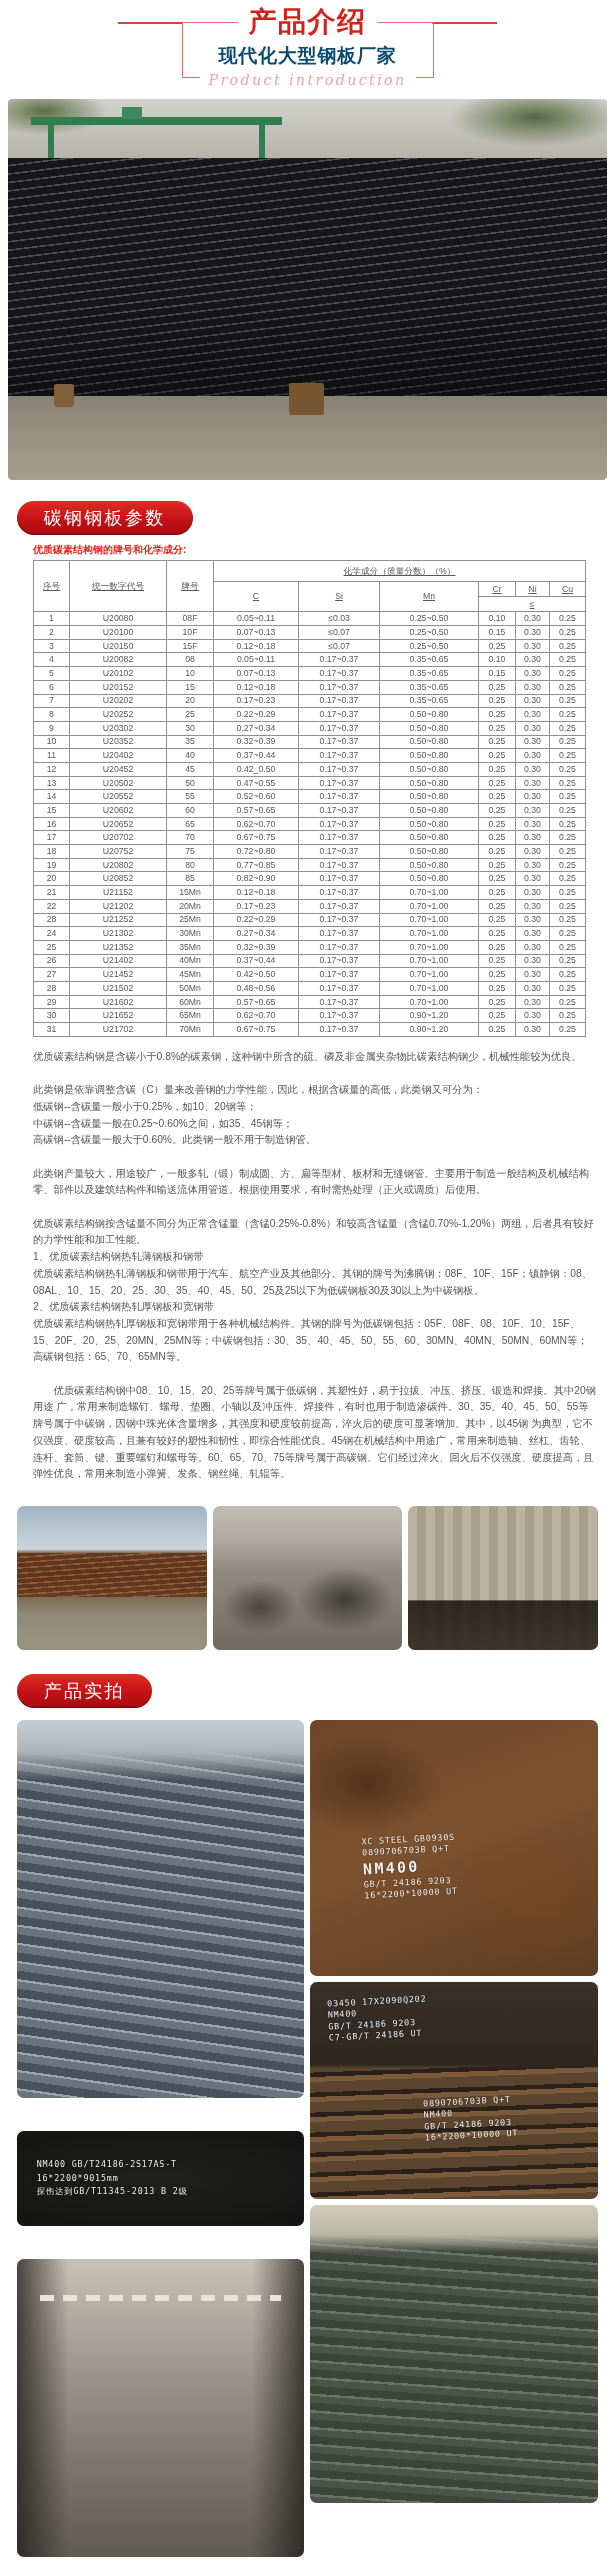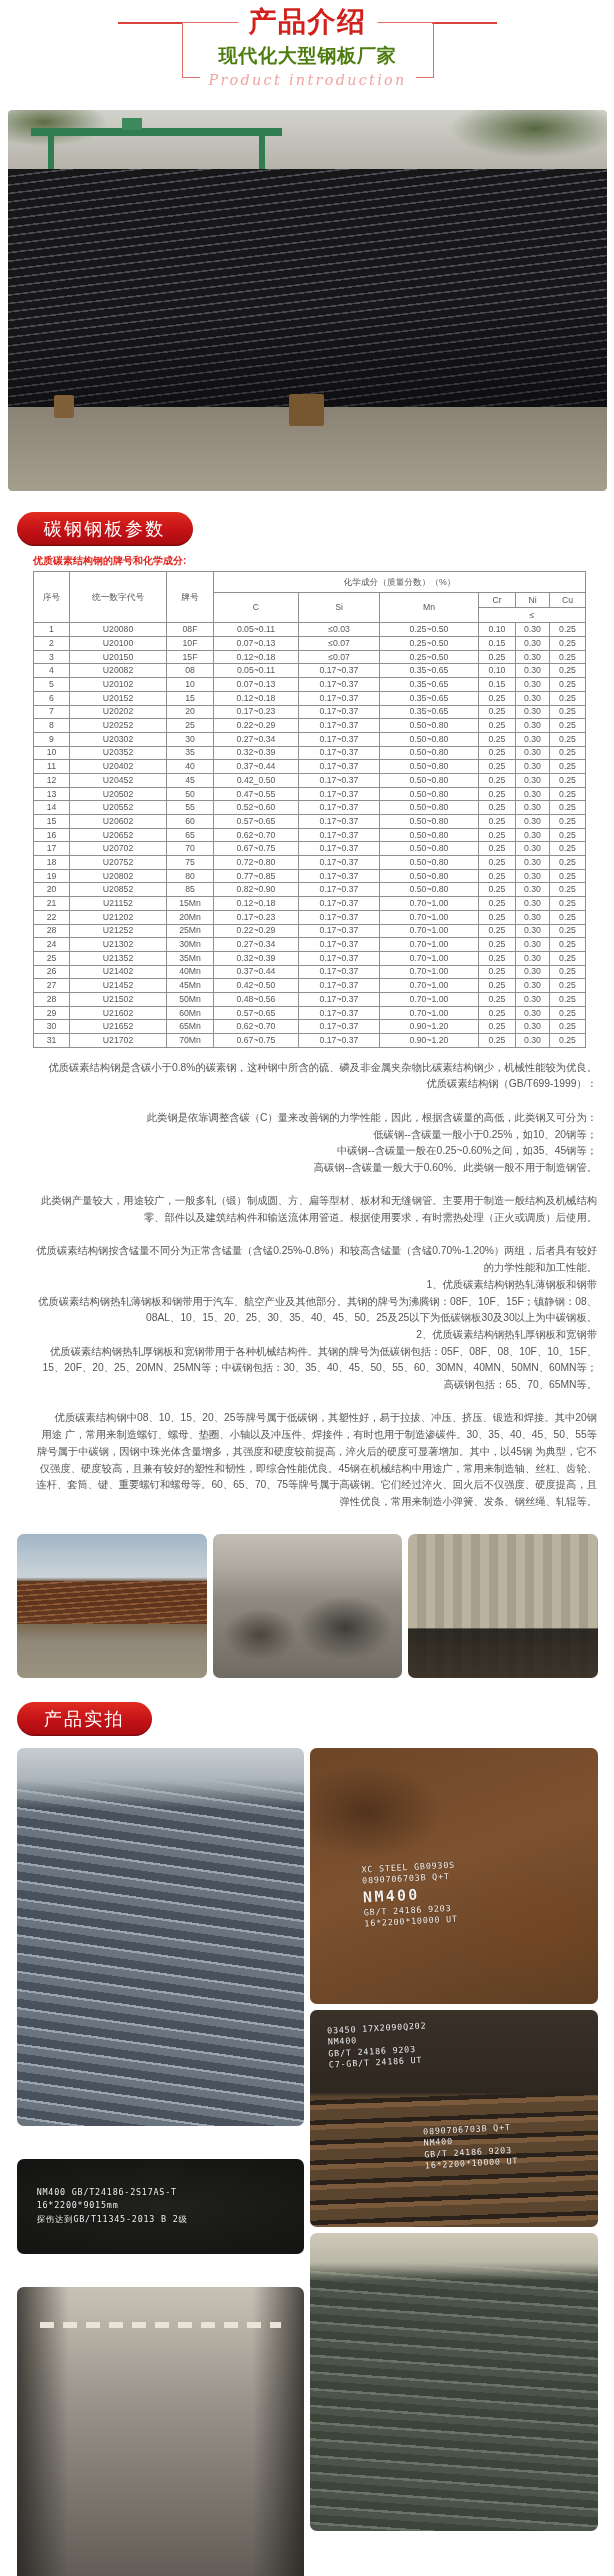--- a/index.html
+++ b/index.html
@@ -4,36 +4,36 @@
 <style>
   * { box-sizing: border-box; margin: 0; padding: 0; }
   html,body { background:#ffffff; }
   body {
     width: 615px; margin: 0 auto;
     font-family: "Liberation Sans", "DejaVu Sans", sans-serif;
     color:#555;
   }
 
   
-  .intro-wrap { position: relative; height: 110px; }
+  .intro-wrap { position: relative; height: 99px; }
   .rule { position:absolute; top:22px; height:1.5px; background:#d8423b; }
   .rule-left  { left:118px; width:64px; }
   .rule-right { left:432px; width:65px; }
   .intro-box {
     position:relative; width:252px; height:56px; margin:0 auto;
     top:22px; border:0.8px solid #e0716a;
   }
   .intro-title {
     position:absolute; top:-20px; left:50%; transform:translateX(-50%);
     background:#fff; padding:0 10.6px; white-space:nowrap;
     font-size:28px; font-weight:bold; color:#d3201b; letter-spacing:1.5px;
   }
   .intro-sub {
     position:absolute; top:20px; width:100%; text-align:center;
-    font-size:19px; font-weight:bold; color:#4d7c0f; letter-spacing:0.8px;
+    font-size:19px; font-weight:bold; color:#0c4a6e; letter-spacing:0.8px;
   }
   .intro-script {
     position:absolute; bottom:-10.6px; left:50%; transform:translateX(-50%);
     background:#fff; padding:0 9px; white-space:nowrap;
     font-family:"DejaVu Serif", serif; font-style:italic;
     font-size:14.4px; color:#efa4a1; letter-spacing:2.3px;
   }
 
   
   .photo { position:relative; overflow:hidden; border-radius:4.6px; }
@@ -101,25 +101,25 @@
   .table-caption { margin:7.6px 0 3.8px 33px; color:#e0251c; font-weight:bold; font-size:10px; }
   table.chem {
     border-collapse:collapse; table-layout:fixed;
     margin-left:33px; width:552px; font-size:8.7px; color:#585858;
   }
   table.chem th, table.chem td {
     border:0.8px solid #8f8f8f; text-align:center; vertical-align:middle;
     font-weight:normal; padding:0; height:13.7px; line-height:1.25;
     overflow:hidden; white-space:nowrap;
   }
-  table.chem thead th { height:15px; }
+  table.chem thead th { height:15px;text-decoration:underline; }
   table.chem .h-span { height:21px; }
 
   
-  .article { margin:12px 18px 0 33px; font-size:10.3px; line-height:16.7px; color:#565656;text-align:right; }
+  .article { margin:12px 18px 0 33px; font-size:10.3px; line-height:16.7px; color:#565656; }
   .article p { margin:0; }
   .article p.blank { height:16.7px; }
 
   
   .grid { display:flex; gap:6px; margin:12px 16.7px 0; }
   .col { display:flex; flex-direction:column; gap:6px; }
   .col-l { width:287px;gap:33px; } .col-r { width:288px; }
   .grid .photo { border-radius:6.8px; }
 
   .ph-blue-stack {
@@ -577,21 +577,20 @@
         <td>0.90~1.20</td>
         <td>0.25</td>
         <td>0.30</td>
         <td>0.25</td>
       </tr>
     </tbody>
 </table>
 
 <div class="article">
     <p>优质碳素结构钢是含碳小于0.8%的碳素钢，这种钢中所含的硫、磷及非金属夹杂物比碳素结构钢少，机械性能较为优良。</p>
-    <p>优质碳素结构钢（GB/T699-1999）：</p>
     <p class="blank"></p>
     <p>此类钢是依靠调整含碳（C）量来改善钢的力学性能，因此，根据含碳量的高低，此类钢又可分为：</p>
     <p>低碳钢--含碳量一般小于0.25%，如10、20钢等；</p>
     <p>中碳钢--含碳量一般在0.25~0.60%之间，如35、45钢等；</p>
     <p>高碳钢--含碳量一般大于0.60%。此类钢一般不用于制造钢管。</p>
     <p class="blank"></p>
     <p>此类钢产量较大，用途较广，一般多轧（锻）制成圆、方、扁等型材、板材和无缝钢管。主要用于制造一般结构及机械结构零、部件以及建筑结构件和输送流体用管道。根据使用要求，有时需热处理（正火或调质）后使用。</p>
     <p class="blank"></p>
     <p>优质碳素结构钢按含锰量不同分为正常含锰量（含锰0.25%-0.8%）和较高含锰量（含锰0.70%-1.20%）两组，后者具有较好的力学性能和加工性能。</p>
     <p>1、优质碳素结构钢热轧薄钢板和钢带</p>

